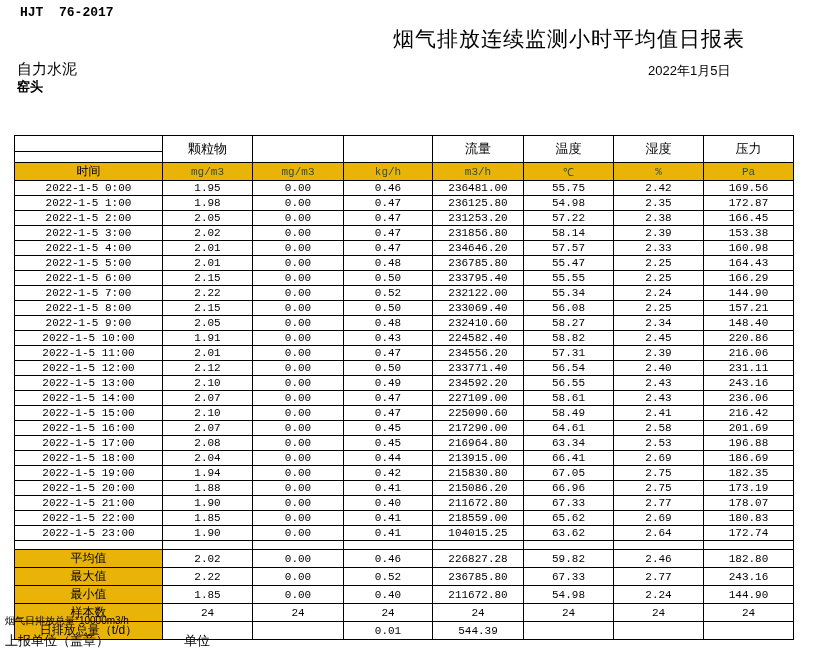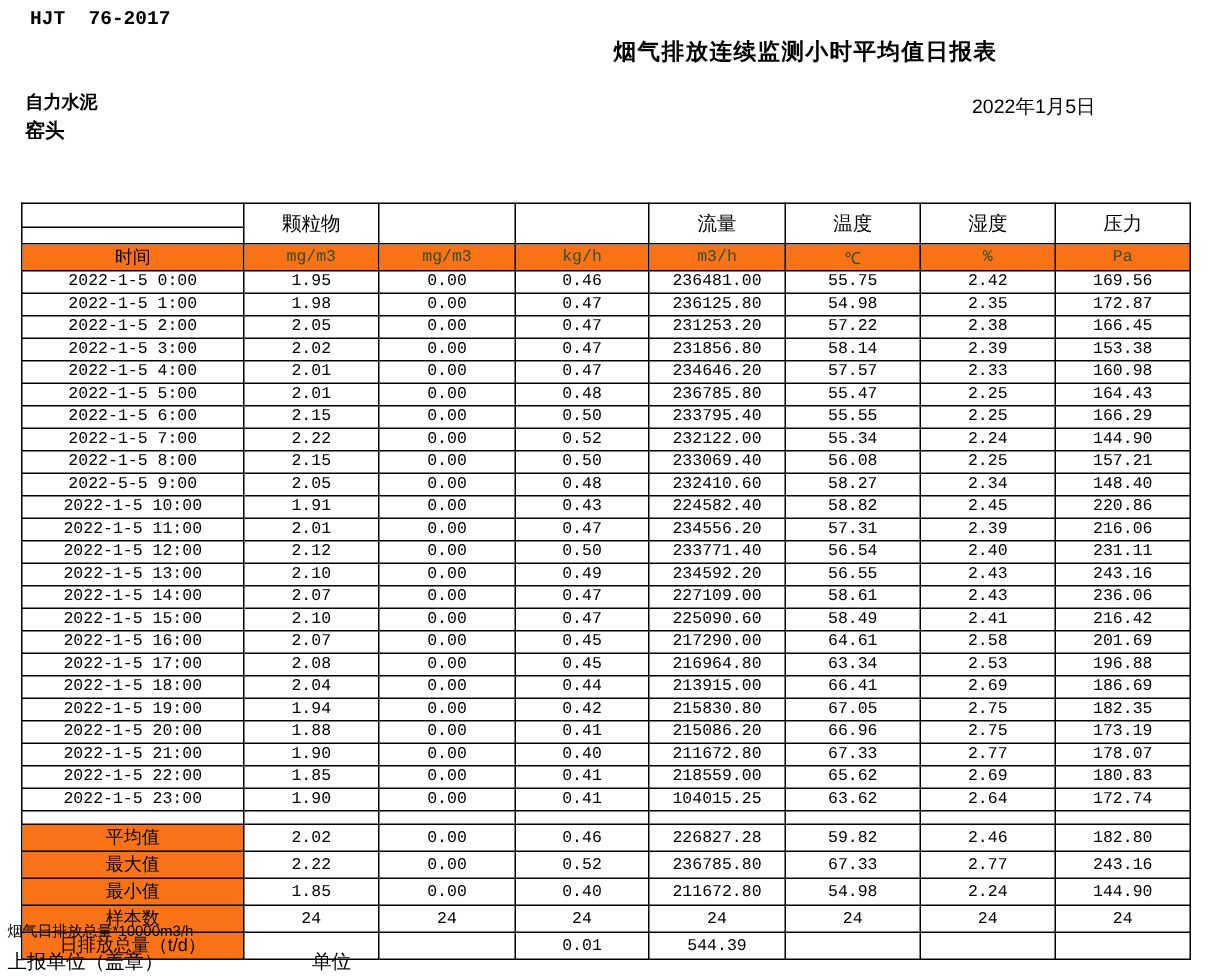--- a/index.html
+++ b/index.html
@@ -9,53 +9,53 @@
     font-family:"Liberation Sans","DejaVu Sans",sans-serif;
     color:#000;
   }
   .std-code {
     position:absolute; left:20px; top:5px;
     font-family:"Liberation Mono","DejaVu Sans Mono",monospace;
     font-weight:bold; font-size:13px; white-space:pre;
   }
   .report-title {
     position:absolute; left:393px; top:25px;
-    font-weight:bold; font-size:15px; letter-spacing:1px;margin-left:16px;
-  }
-  .company-name { position:absolute; left:17px; top:60px; font-weight:bold; font-size:12px; }
+    font-weight:normal; font-size:21px; letter-spacing:1px;
+  }
+  .company-name { position:absolute; left:17px; top:60px; font-weight:normal; font-size:15px; }
   .station-name { position:absolute; left:17px; top:78px; font-weight:bold; font-size:13px; }
   .report-date  { position:absolute; left:648px; top:62px; font-size:13px; }
 
   table.report {
     position:absolute; left:14px; top:111px;
     width:779px; border-collapse:collapse; table-layout:fixed;margin-top:24px;
   }
   table.report td, table.report th {
     border:1px solid #000; padding:0 2px;
     text-align:center; vertical-align:middle;
     font-weight:normal; overflow:hidden; white-space:nowrap;
   }
-  .green { background:#f97316; }
+  .green { background:#eab308; }
   .cn  { font-size:12px; font-family:"Liberation Sans","DejaVu Sans",sans-serif; }
   .num {
     font-size:11px;
     font-family:"Liberation Mono","DejaVu Sans Mono",monospace;
   }
   .unit-cell { color:#2f4f2f; }
   .param-cell { font-size:13px; }
   tr.hr1 { height:16px; }
   tr.hr2 { height:11px; }
   tr.unit-row { height:16px; }
   tr.data-row { height:15px; }
   tr.spacer-row { height:9px; }
   tr.summary-row { height:15px; }
 
   .footnote   { position:absolute; left:5px;  top:614px; font-size:10px; }
   .report-org { position:absolute; left:5px;  top:632px; font-size:13px; }
-  .unit-label { position:absolute; left:208px; top:632px; font-size:13px; }
+  .unit-label { position:absolute; left:184px; top:632px; font-size:13px; }
 </style>
 </head>
 <body>
 
 <div class="std-code">HJT  76-2017</div>
 <div class="report-title">烟气排放连续监测小时平均值日报表</div>
 <div class="company-name">自力水泥</div>
 <div class="station-name">窑头</div>
 <div class="report-date">2022年1月5日</div>
 
@@ -180,21 +180,21 @@
         <td class="num">2022-1-5 8:00</td>
         <td class="num">2.15</td>
         <td class="num">0.00</td>
         <td class="num">0.50</td>
         <td class="num">233069.40</td>
         <td class="num">56.08</td>
         <td class="num">2.25</td>
         <td class="num">157.21</td>
       </tr>
       <tr class="data-row">
-        <td class="num">2022-5-5 9:00</td>
+        <td class="num">2022-1-5 9:00</td>
         <td class="num">2.05</td>
         <td class="num">0.00</td>
         <td class="num">0.48</td>
         <td class="num">232410.60</td>
         <td class="num">58.27</td>
         <td class="num">2.34</td>
         <td class="num">148.40</td>
       </tr>
       <tr class="data-row">
         <td class="num">2022-1-5 10:00</td>

